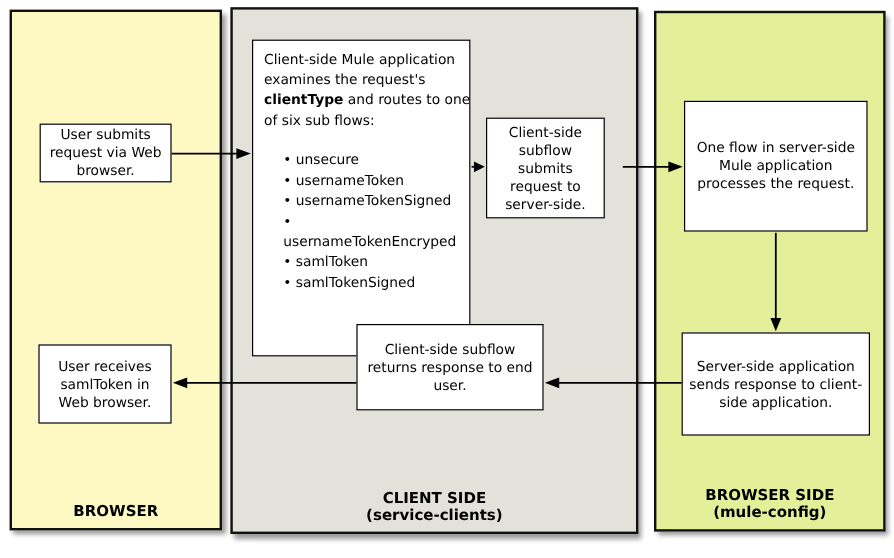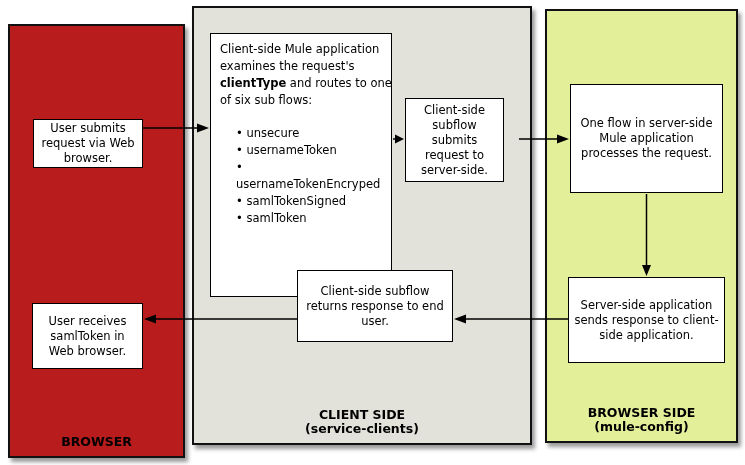--- a/index.html
+++ b/index.html
@@ -89,40 +89,41 @@
     pointer-events: none;
   }
   .arrows line   { stroke: #000000; stroke-width: 1.5; }
   .arrows polygon{ fill: #000000; }
 </style>
 </head>
 <body>
 
 <div class="canvas">
 
-  <div class="column col-browser" style="background-color: #b91c1c; margin-top: 16px;">
+  <div class="column col-browser" style="background-color: #fef9c3;">
     <div class="node box-user-submits">
       <span>User submits request via Web browser.</span>
     </div>
     <div class="node box-user-receives">
       <span>User receives samlToken in Web browser.</span>
     </div>
     <div class="col-label">BROWSER</div>
   </div>
 
   <div class="column col-client" style="background-color: rgb(226, 226, 219);">
     <div class="node box-examines">
       <div>
         <span>Client-side Mule application examines the request's </span><b>clientType</b><span> and routes to one of six sub flows:</span>
         <ul class="subflow-list">
           <li>unsecure</li>
           <li>usernameToken</li>
+          <li>usernameTokenSigned</li>
           <li>usernameTokenEncryped</li>
+          <li>samlToken</li>
           <li>samlTokenSigned</li>
-          <li>samlToken</li>
         </ul>
       </div>
     </div>
     <div class="node box-submits">
       <span>Client-side subflow submits request to server-side.</span>
     </div>
     <div class="node box-returns">
       <span>Client-side subflow returns response to end user.</span>
     </div>
     <div class="col-label">

